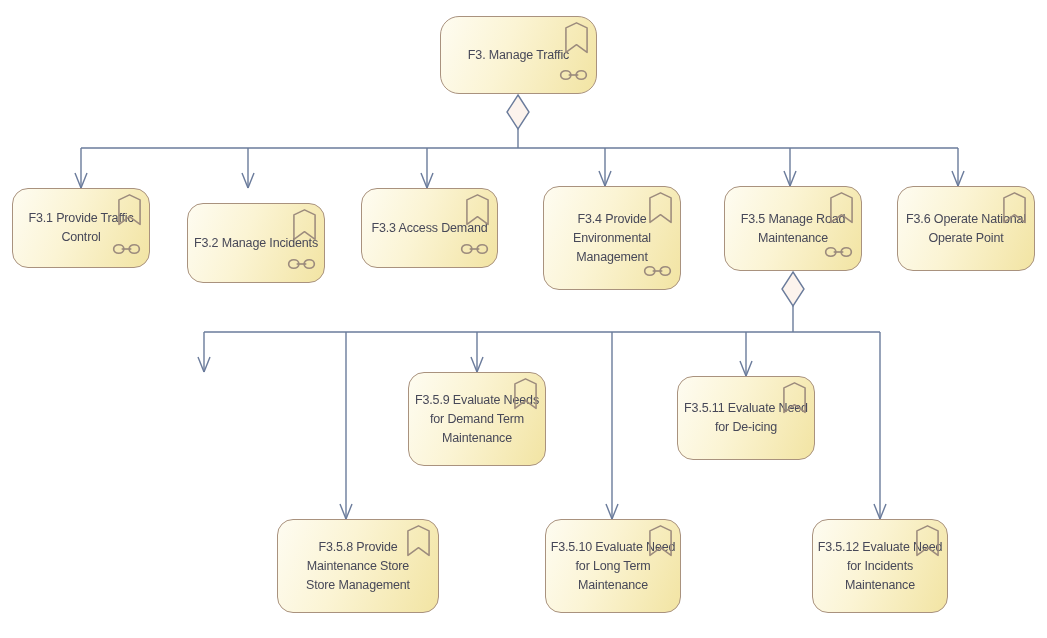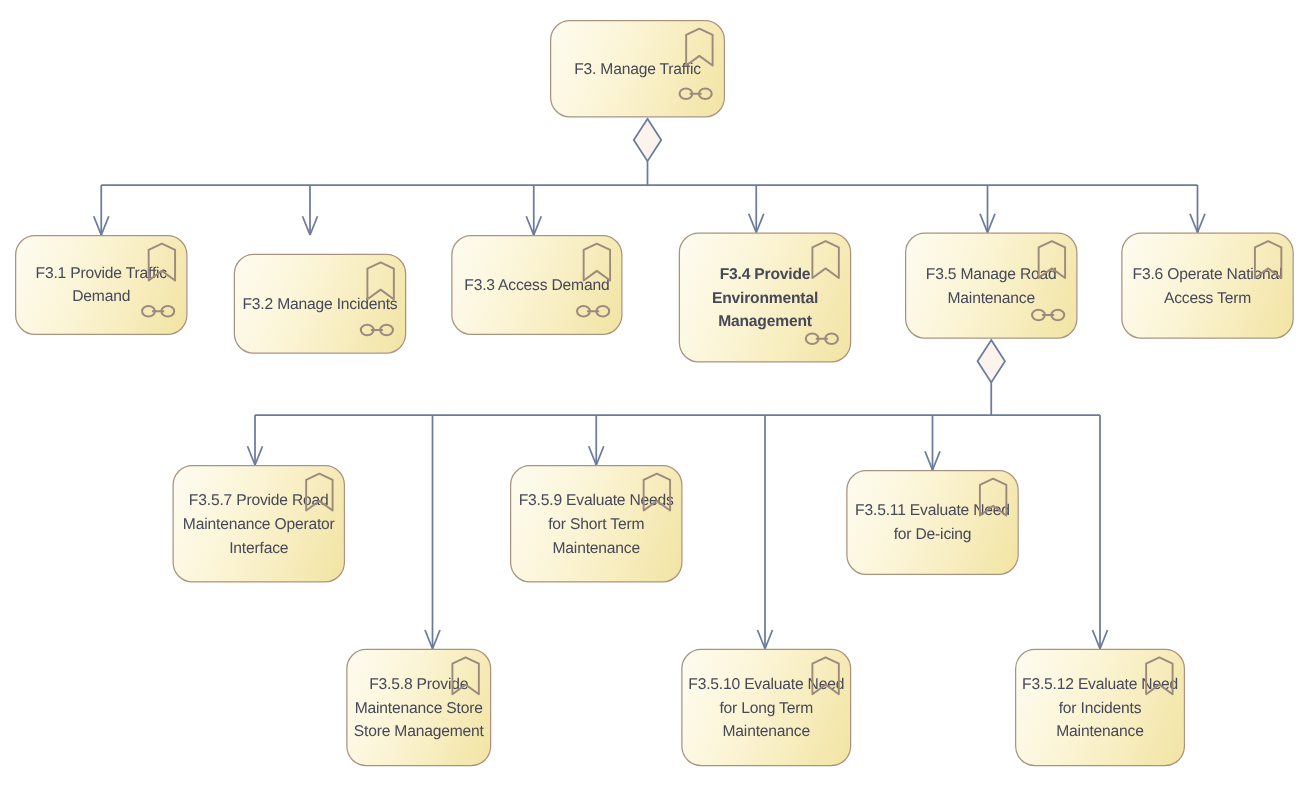--- a/index.html
+++ b/index.html
@@ -76,21 +76,21 @@
         <line x1="612" y1="519" x2="618" y2="504" stroke="#6a7b9b" stroke-width="1.4"></line>
         <line x1="746" y1="332" x2="746" y2="376" stroke="#6a7b9b" stroke-width="1.4"></line>
         <line x1="746" y1="376" x2="740" y2="361" stroke="#6a7b9b" stroke-width="1.4"></line>
         <line x1="746" y1="376" x2="752" y2="361" stroke="#6a7b9b" stroke-width="1.4"></line>
         <line x1="880" y1="332" x2="880" y2="519" stroke="#6a7b9b" stroke-width="1.4"></line>
         <line x1="880" y1="519" x2="874" y2="504" stroke="#6a7b9b" stroke-width="1.4"></line>
         <line x1="880" y1="519" x2="886" y2="504" stroke="#6a7b9b" stroke-width="1.4"></line>
         <polygon points="793,272 804,289 793,306 782,289" fill="#fcf3ed" stroke="#6a7b9b" stroke-width="1.4"></polygon>
       </g>
     </svg>
-<div class="node" style="left: 440px; top: 16px; width: 140px; height: 78px;">
+<div class="node" style="left: 440px; top: 16px; width: 157px; height: 78px; border-radius: 19px;">
     <span class="icon-bookmark">
       <svg width="25" height="33" viewBox="0 0 26 34">
           <path d="M2 32.5 V7 L13 1.8 L24 7 V32.5 L13 24.5 Z"></path>
         </svg>
     </span>
     <span class="icon-link">
       <svg width="29" height="14" viewBox="0 0 30 14">
         <ellipse cx="7" cy="7" rx="5.3" ry="4.4"></ellipse>
         <ellipse cx="23" cy="7" rx="5.3" ry="4.4"></ellipse>
         <line x1="10" y1="7" x2="20" y2="7"></line>
@@ -105,21 +105,21 @@
         </svg>
     </span>
     <span class="icon-link">
       <svg width="29" height="14" viewBox="0 0 30 14">
         <ellipse cx="7" cy="7" rx="5.3" ry="4.4"></ellipse>
         <ellipse cx="23" cy="7" rx="5.3" ry="4.4"></ellipse>
         <line x1="10" y1="7" x2="20" y2="7"></line>
       </svg>
     </span>
   <div class="label-line">F3.1 Provide Traffic</div>
-      <div class="label-line">Demand</div>
+      <div class="label-line">Control</div>
     </div>
     <div class="node" style="left: 187px; top: 188px; width: 138px; height: 80px; margin-top: 15px;">
     <span class="icon-bookmark">
       <svg width="25" height="33" viewBox="0 0 26 34">
           <path d="M2 32.5 V7 L13 1.8 L24 7 V32.5 L13 24.5 Z"></path>
         </svg>
     </span>
     <span class="icon-link">
       <svg width="29" height="14" viewBox="0 0 30 14">
         <ellipse cx="7" cy="7" rx="5.3" ry="4.4"></ellipse>
@@ -137,21 +137,21 @@
     </span>
     <span class="icon-link">
       <svg width="29" height="14" viewBox="0 0 30 14">
         <ellipse cx="7" cy="7" rx="5.3" ry="4.4"></ellipse>
         <ellipse cx="23" cy="7" rx="5.3" ry="4.4"></ellipse>
         <line x1="10" y1="7" x2="20" y2="7"></line>
       </svg>
     </span>
   <div class="label-line">F3.3 Access Demand</div>
     </div>
-    <div class="node" style="left: 543px; top: 186px; width: 138px; height: 104px; font-weight: bold;">
+    <div class="node" style="left: 543px; top: 186px; width: 138px; height: 104px;">
     <span class="icon-bookmark">
       <svg width="25" height="33" viewBox="0 0 26 34">
           <path d="M2 32.5 V7 L13 1.8 L24 7 V32.5 L13 24.5 Z"></path>
         </svg>
     </span>
     <span class="icon-link">
       <svg width="29" height="14" viewBox="0 0 30 14">
         <ellipse cx="7" cy="7" rx="5.3" ry="4.4"></ellipse>
         <ellipse cx="23" cy="7" rx="5.3" ry="4.4"></ellipse>
         <line x1="10" y1="7" x2="20" y2="7"></line>
@@ -178,55 +178,44 @@
       <div class="label-line">Maintenance</div>
     </div>
     <div class="node" style="left: 897px; top: 186px; width: 138px; height: 85px;">
     <span class="icon-bookmark">
       <svg width="25" height="33" viewBox="0 0 26 34">
           <path d="M2 32.5 V7 L13 1.8 L24 7 V32.5 L13 24.5 Z"></path>
         </svg>
     </span>
 
   <div class="label-line">F3.6 Operate National</div>
-      <div class="label-line">Access Term</div>
-    </div>
-    <div class="node" style="left: 138px; top: 372px; width: 138px; height: 94px;">
-    <span class="icon-bookmark">
-      <svg width="25" height="33" viewBox="0 0 26 34">
-          <path d="M2 32.5 V7 L13 1.8 L24 7 V32.5 L13 24.5 Z"></path>
-        </svg>
-    </span>
-
-  <div class="label-line">F3.5.7 Provide Road</div>
-      <div class="label-line">Maintenance Operator</div>
-      <div class="label-line">Interface</div>
+      <div class="label-line">Operate Point</div>
     </div>
     <div class="node" style="left: 408px; top: 372px; width: 138px; height: 94px;">
     <span class="icon-bookmark">
       <svg width="25" height="33" viewBox="0 0 26 34">
           <path d="M2 32.5 V7 L13 1.8 L24 7 V32.5 L13 24.5 Z"></path>
         </svg>
     </span>
 
   <div class="label-line">F3.5.9 Evaluate Needs</div>
-      <div class="label-line">for Short Term</div>
+      <div class="label-line">for Demand Term</div>
       <div class="label-line">Maintenance</div>
     </div>
     <div class="node" style="left: 677px; top: 376px; width: 138px; height: 84px;">
     <span class="icon-bookmark">
       <svg width="25" height="33" viewBox="0 0 26 34">
           <path d="M2 32.5 V7 L13 1.8 L24 7 V32.5 L13 24.5 Z"></path>
         </svg>
     </span>
 
   <div class="label-line">F3.5.11 Evaluate Need</div>
       <div class="label-line">for De-icing</div>
     </div>
-    <div class="node" style="left: 277px; top: 519px; width: 116px; height: 94px;">
+    <div class="node" style="left: 277px; top: 519px; width: 162px; height: 94px;">
     <span class="icon-bookmark">
       <svg width="25" height="33" viewBox="0 0 26 34">
           <path d="M2 32.5 V7 L13 1.8 L24 7 V32.5 L13 24.5 Z"></path>
         </svg>
     </span>
 
   <div class="label-line">F3.5.8 Provide</div>
       <div class="label-line">Maintenance Store</div>
       <div class="label-line">Store Management</div>
     </div>

